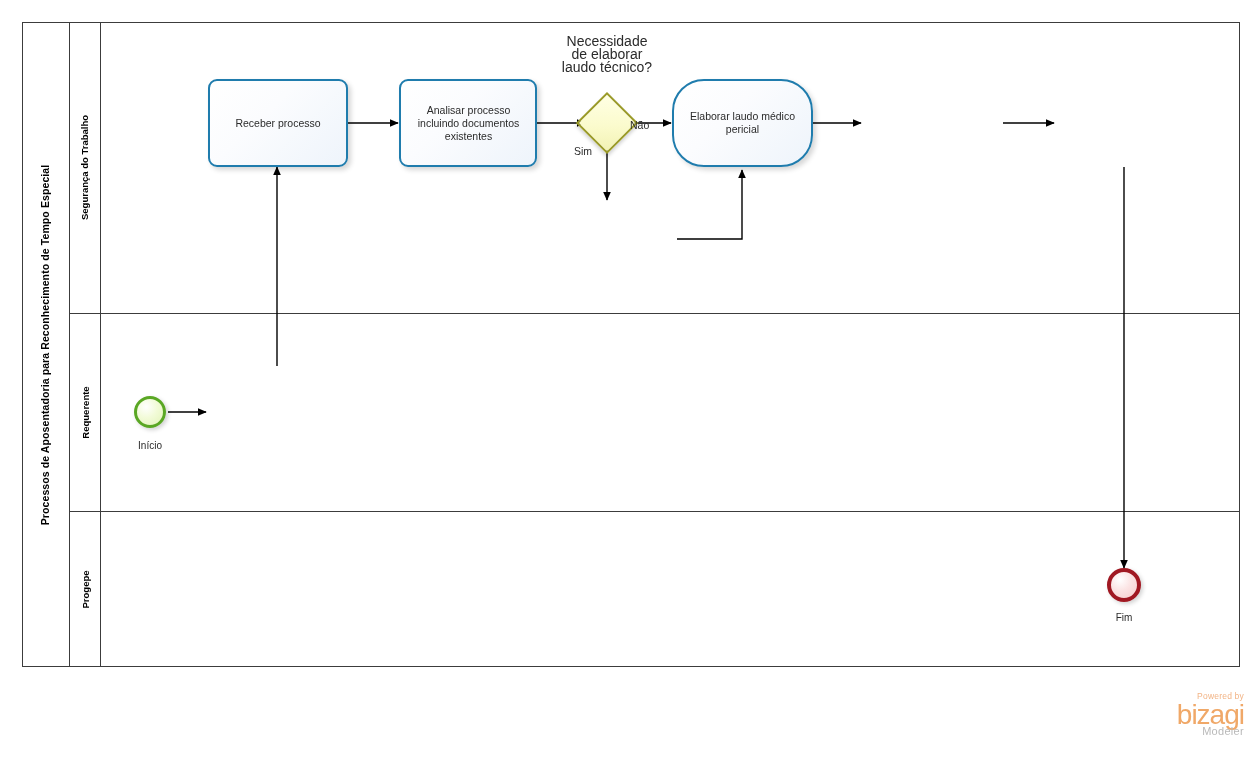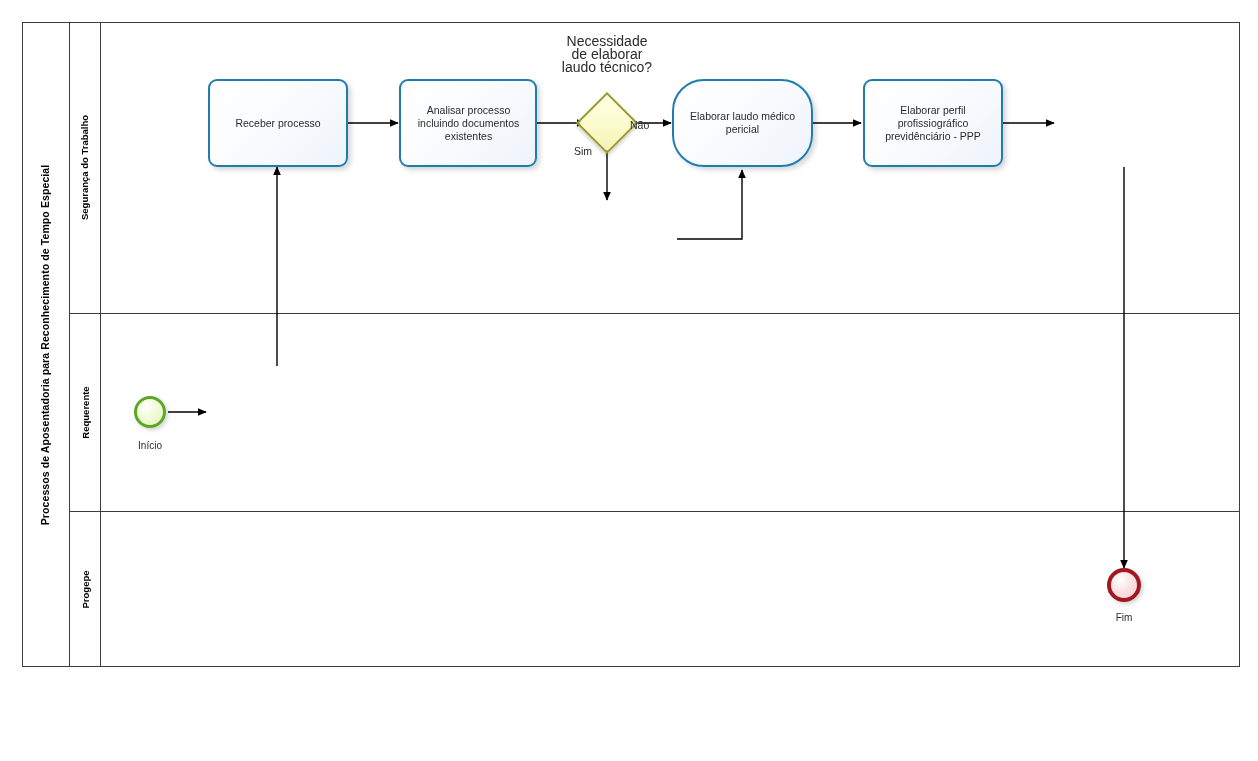--- a/index.html
+++ b/index.html
@@ -122,18 +122,22 @@
   <div class="flow-label" style="left:574px;top:145px;">Sim</div>
   <div class="flow-label" style="left:630px;top:95px;margin-top:24px;">Não</div>
 
   <div class="task" style="left:208px;top:79px;width:140px;height:88px;">Receber processo</div>
 
   <div class="task" style="left:399px;top:79px;width:138px;height:88px;padding-left:7px;">Analisar processo incluindo documentos existentes</div>
 
 
   <div class="task" style="left:672px;top:79px;width:141px;height:88px;border-radius:32px;">Elaborar laudo médico pericial</div>
 
-  <div class="task" style="left:863px;top:79px;width:140px;height:88px;">Elaborar perfil profissiográfico previdênciário - PPP</div>
 
 
 
+  <div class="logo">
+    <div class="pw">Powered by</div>
+    <div class="bz">bizagi</div>
+    <div class="md">Modeler</div>
+  </div>
 
 </div>
 
 </body></html>

